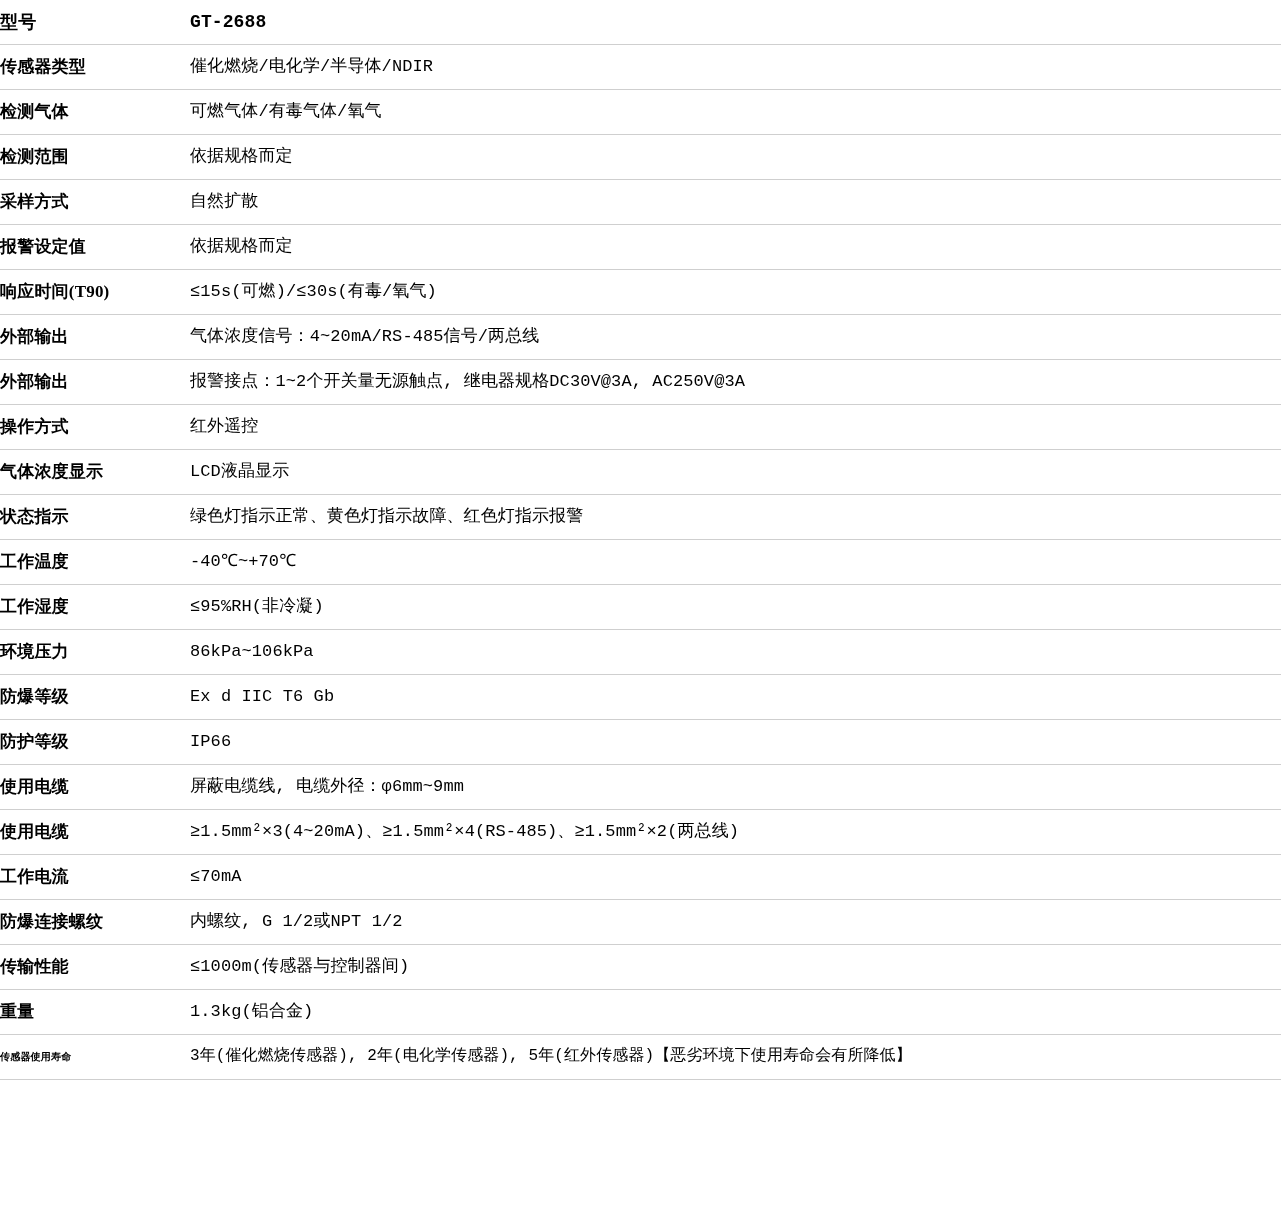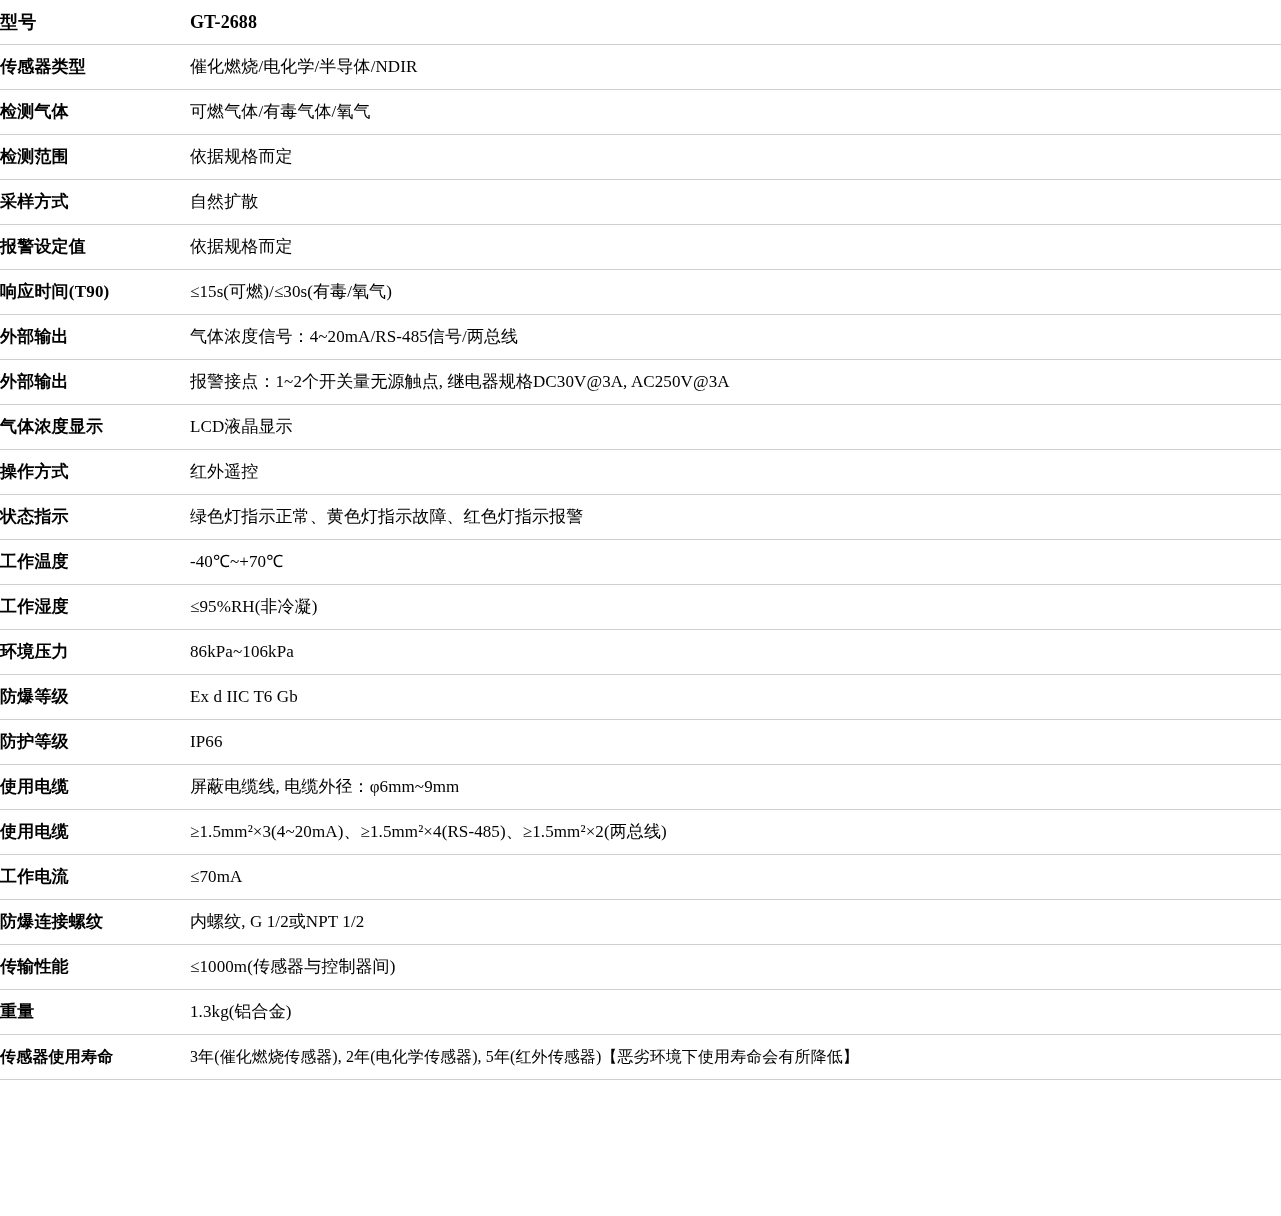--- a/index.html
+++ b/index.html
@@ -37,28 +37,29 @@
     padding-left: 8px;
     font-weight: bold;
     font-size: 17px;
     letter-spacing: 0.2px;
   }
   .col-value {
     padding-left: 6px;
     padding-right: 10px;
     font-size: 17px;
     letter-spacing: 0.1px;
+    font-family: Liberation Mono, monospace;
   }
   .row-first .col-label,
   .row-first .col-value {
     font-weight: bold;
     font-size: 18px;
   }
   .row-last .col-label {
-    font-size: 16px;
+    font-size: 10px;
   }
   .row-last .col-value {
     font-size: 16px;
   }
 </style>
 </head>
 <body>
 
 <table class="spec-table">
   <tbody>
@@ -92,26 +93,26 @@
     </tr>
     <tr>
       <td class="col-label">外部输出</td>
       <td class="col-value">气体浓度信号：4~20mA/RS-485信号/两总线</td>
     </tr>
     <tr>
       <td class="col-label">外部输出</td>
       <td class="col-value">报警接点：1~2个开关量无源触点, 继电器规格DC30V@3A, AC250V@3A</td>
     </tr>
     <tr>
+      <td class="col-label">操作方式</td>
+      <td class="col-value">红外遥控</td>
+    </tr>
+    <tr>
       <td class="col-label">气体浓度显示</td>
       <td class="col-value">LCD液晶显示</td>
-    </tr>
-    <tr>
-      <td class="col-label">操作方式</td>
-      <td class="col-value">红外遥控</td>
     </tr>
     <tr>
       <td class="col-label">状态指示</td>
       <td class="col-value">绿色灯指示正常、黄色灯指示故障、红色灯指示报警</td>
     </tr>
     <tr>
       <td class="col-label">工作温度</td>
       <td class="col-value">-40℃~+70℃</td>
     </tr>
     <tr>

